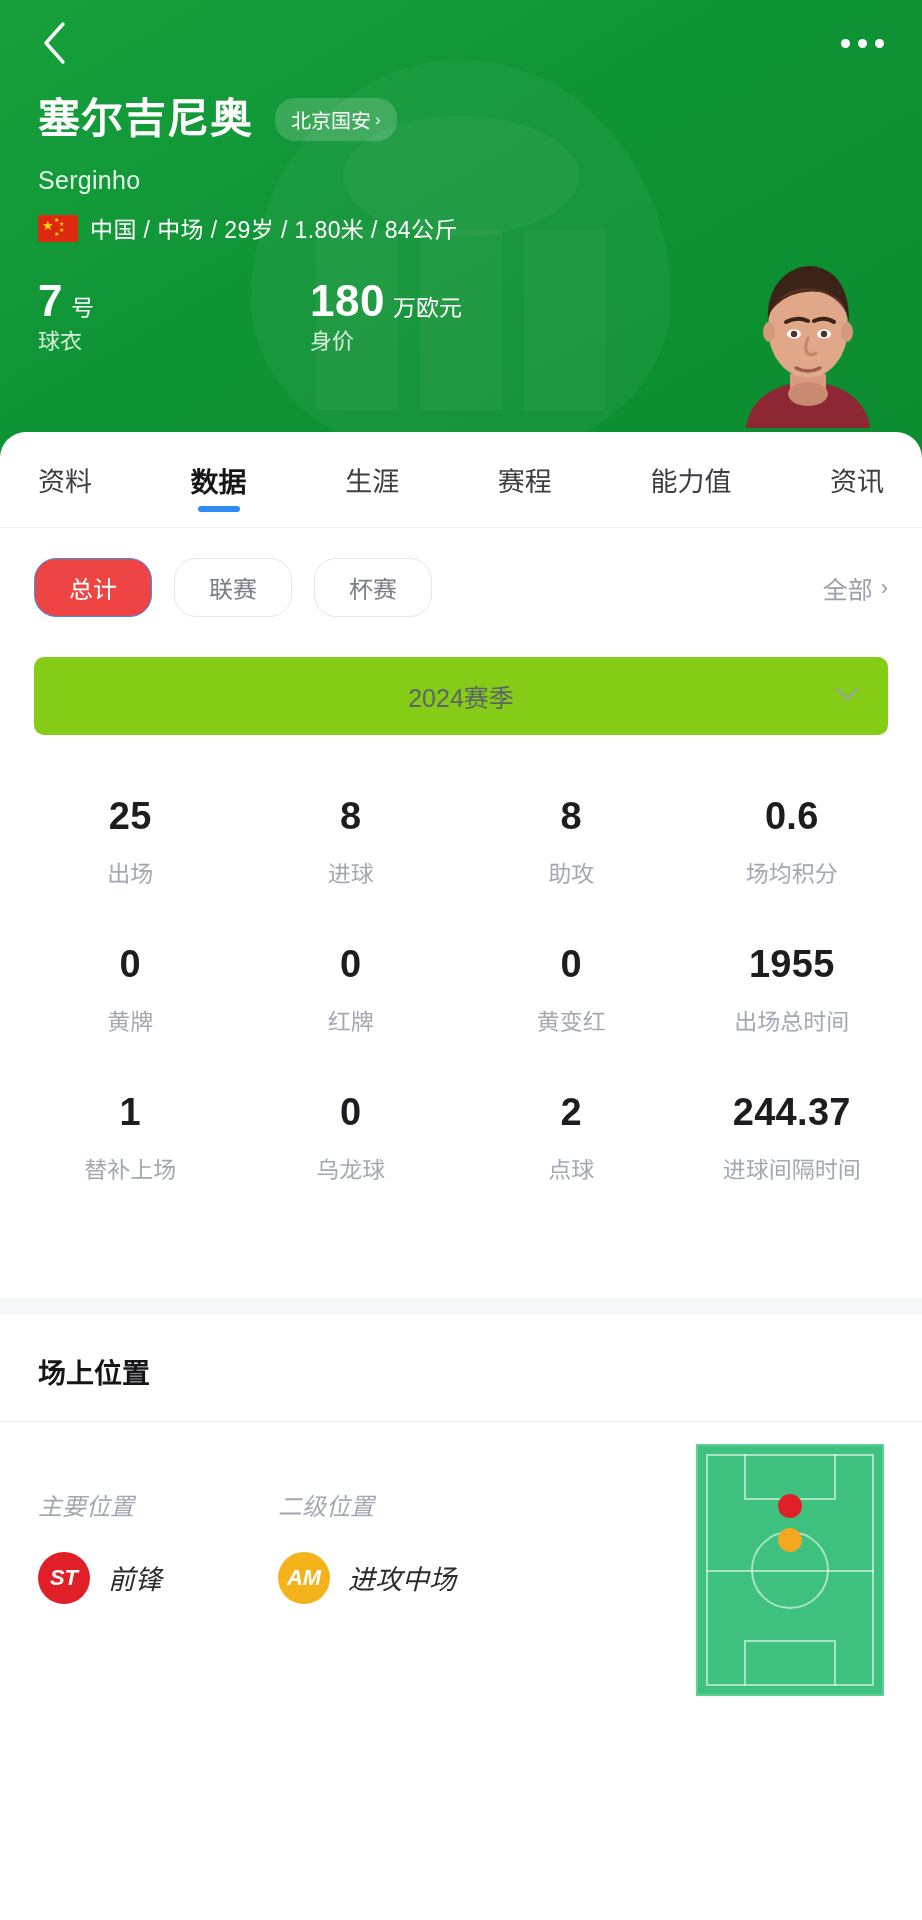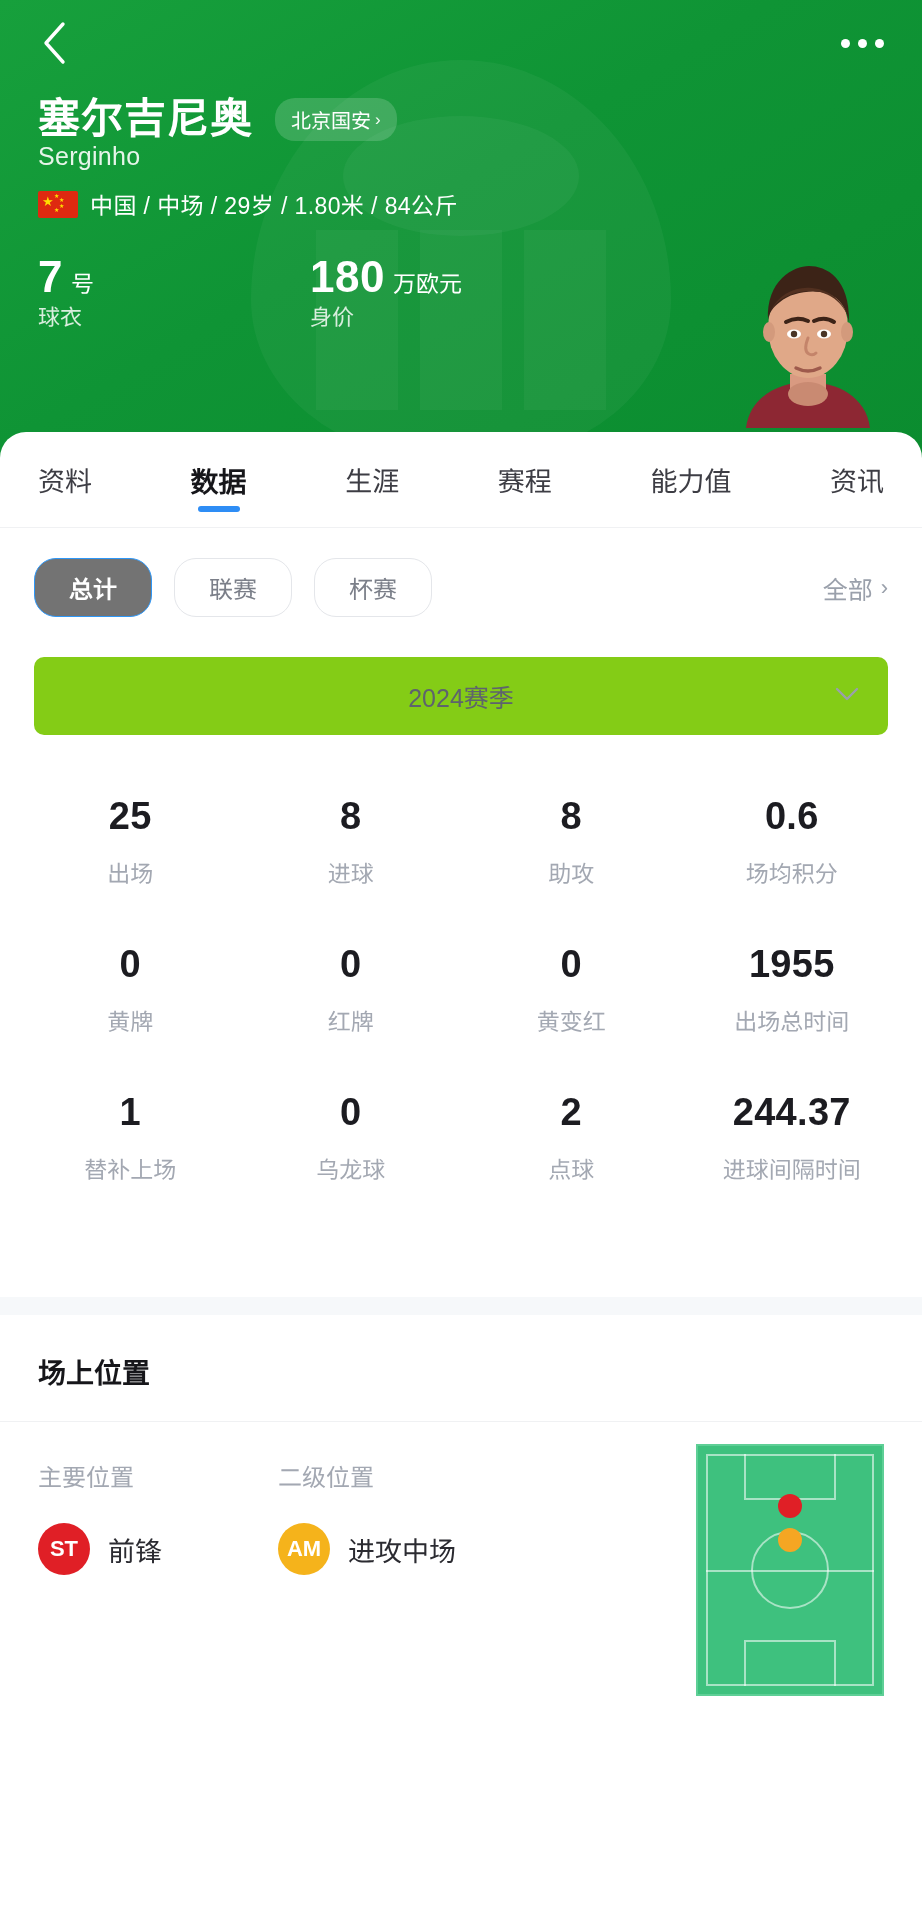--- a/index.html
+++ b/index.html
@@ -67,21 +67,21 @@
   .team-chip {
     display:inline-flex; align-items:center; gap:4px;
     background:rgba(255,255,255,0.17);
     border-radius:20px;
     padding:7px 16px;
     font-size:20px; color:#fff; cursor:pointer; white-space:nowrap;
   }
   .team-chip .caret { font-size:17px; line-height:1; opacity:.95; }
 
   .player-alias {
-    margin-top:0; font-size:25px; color:#e6f5e9; font-weight:400;
+    margin-top:24px; font-size:25px; color:#e6f5e9; font-weight:400;
     letter-spacing:.3px;
   }
 
   .meta-row {
     margin-top:16px; display:flex; align-items:center; gap:12px;
     font-size:23px; color:#ffffff; letter-spacing:.4px;
   }
   .flag {
     width:40px; height:27px; background:#de2910; position:relative;
     display:inline-block; border-radius:2px; flex:none;
@@ -144,21 +144,21 @@
 
   
   .filters {
     display:flex; align-items:center; padding:30px 34px 0 34px; gap:22px;
   }
   .chip {
     border-radius:22px; font-size:24px; padding:11px 34px; cursor:pointer;
     border:1px solid #e4e6ea; color:#7b7f89; background:#fff; white-space:nowrap;
   }
   .chip.active {
-    background:#737373; border-color:#2e97f7; color:#fff; font-weight:700;
+    background:#ef4444; border-color:#2e97f7; color:#fff; font-weight:400;
   }
   .filters-spacer { flex:1; }
   .all-link {
     display:flex; align-items:center; gap:8px; color:#9aa0ab;
     font-size:25px; cursor:pointer;
   }
   .all-link .chev { font-size:22px; }
 
   
   .season {
@@ -186,22 +186,22 @@
 
   .gap-band { height:18px; background:#f6f8fa; margin-top:38px; }
 
   
   .section-title {
     padding:36px 38px 30px 38px; font-size:28px; font-weight:700; color:#16161a;
   }
   .divider { height:1px; background:#f0f1f3; }
 
   .pos-wrap {
-    display:flex; align-items:flex-start; padding:36px 38px 40px 38px;
-    position:relative; min-height:250px;
+    display:flex; align-items:center; padding:36px 38px 40px 38px;
+    position:relative; min-height:250px;font-style:italic;
   }
   .pos-col { width:240px; }
   .pos-head { font-size:24px; color:#a3a8b2; }
   .pos-body { margin-top:30px; display:flex; align-items:center; gap:18px; }
   .pos-badge {
     width:52px; height:52px; border-radius:50%; display:flex;
     align-items:center; justify-content:center; color:#fff;
     font-size:22px; font-weight:600; flex:none;
   }
   .pos-name { font-size:27px; color:#2b2b31; white-space:nowrap; }

